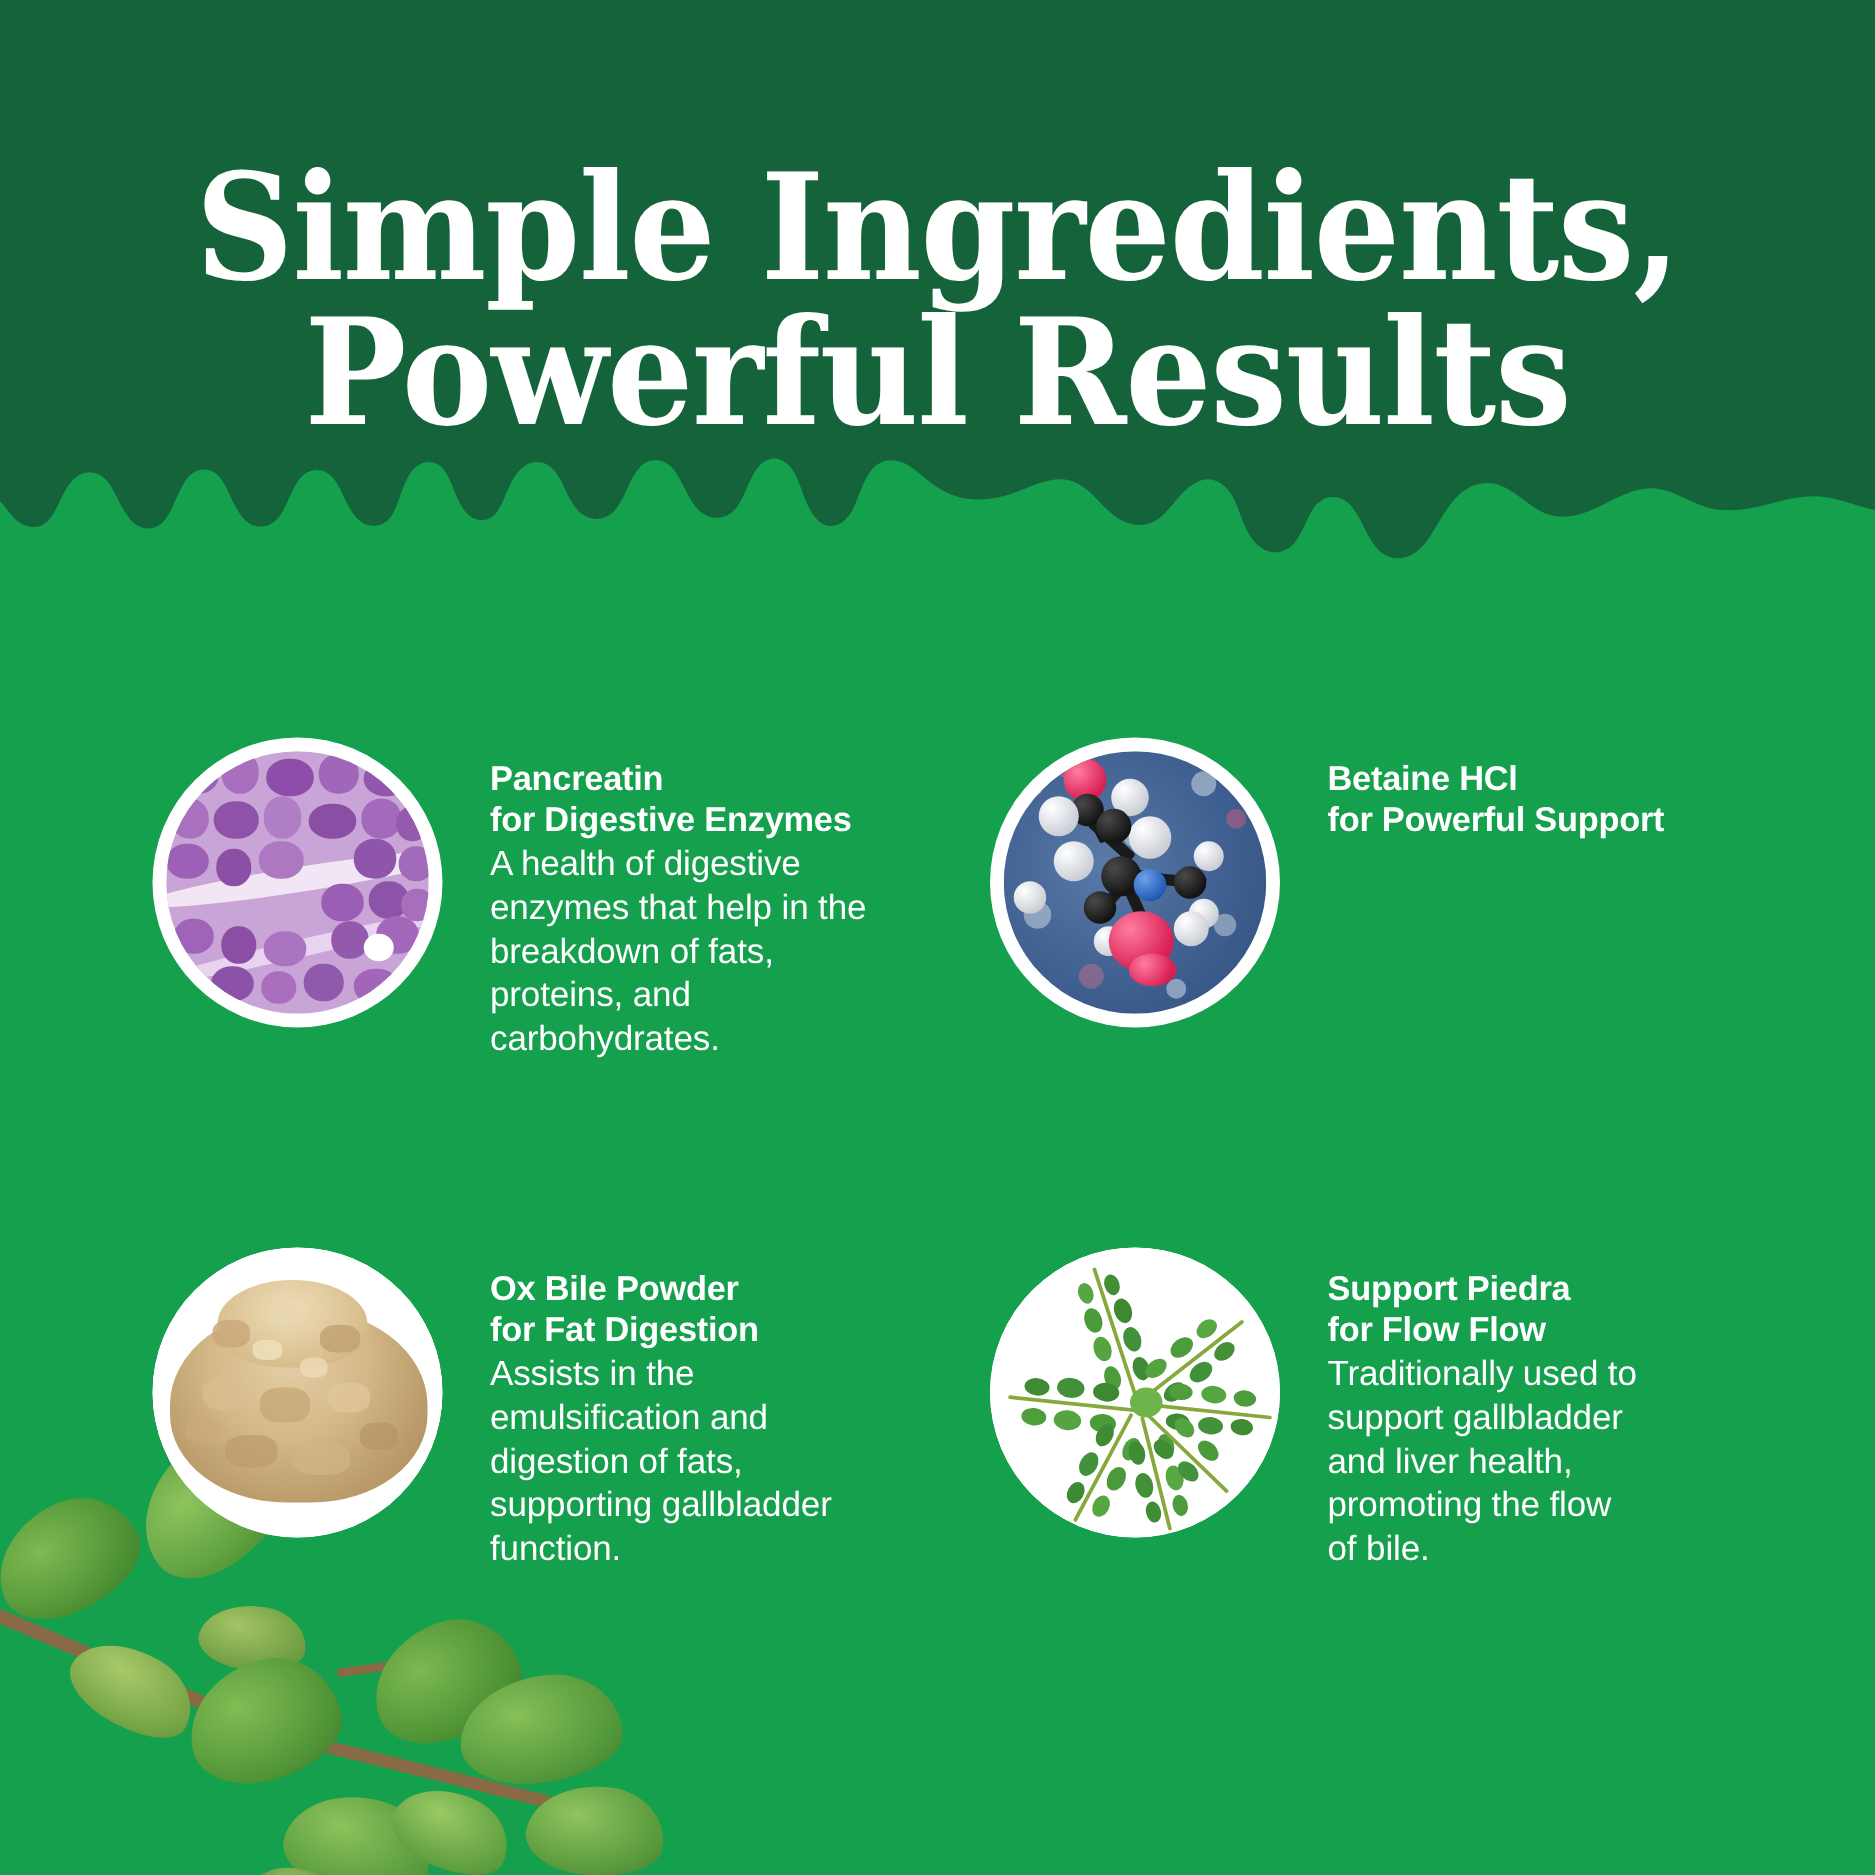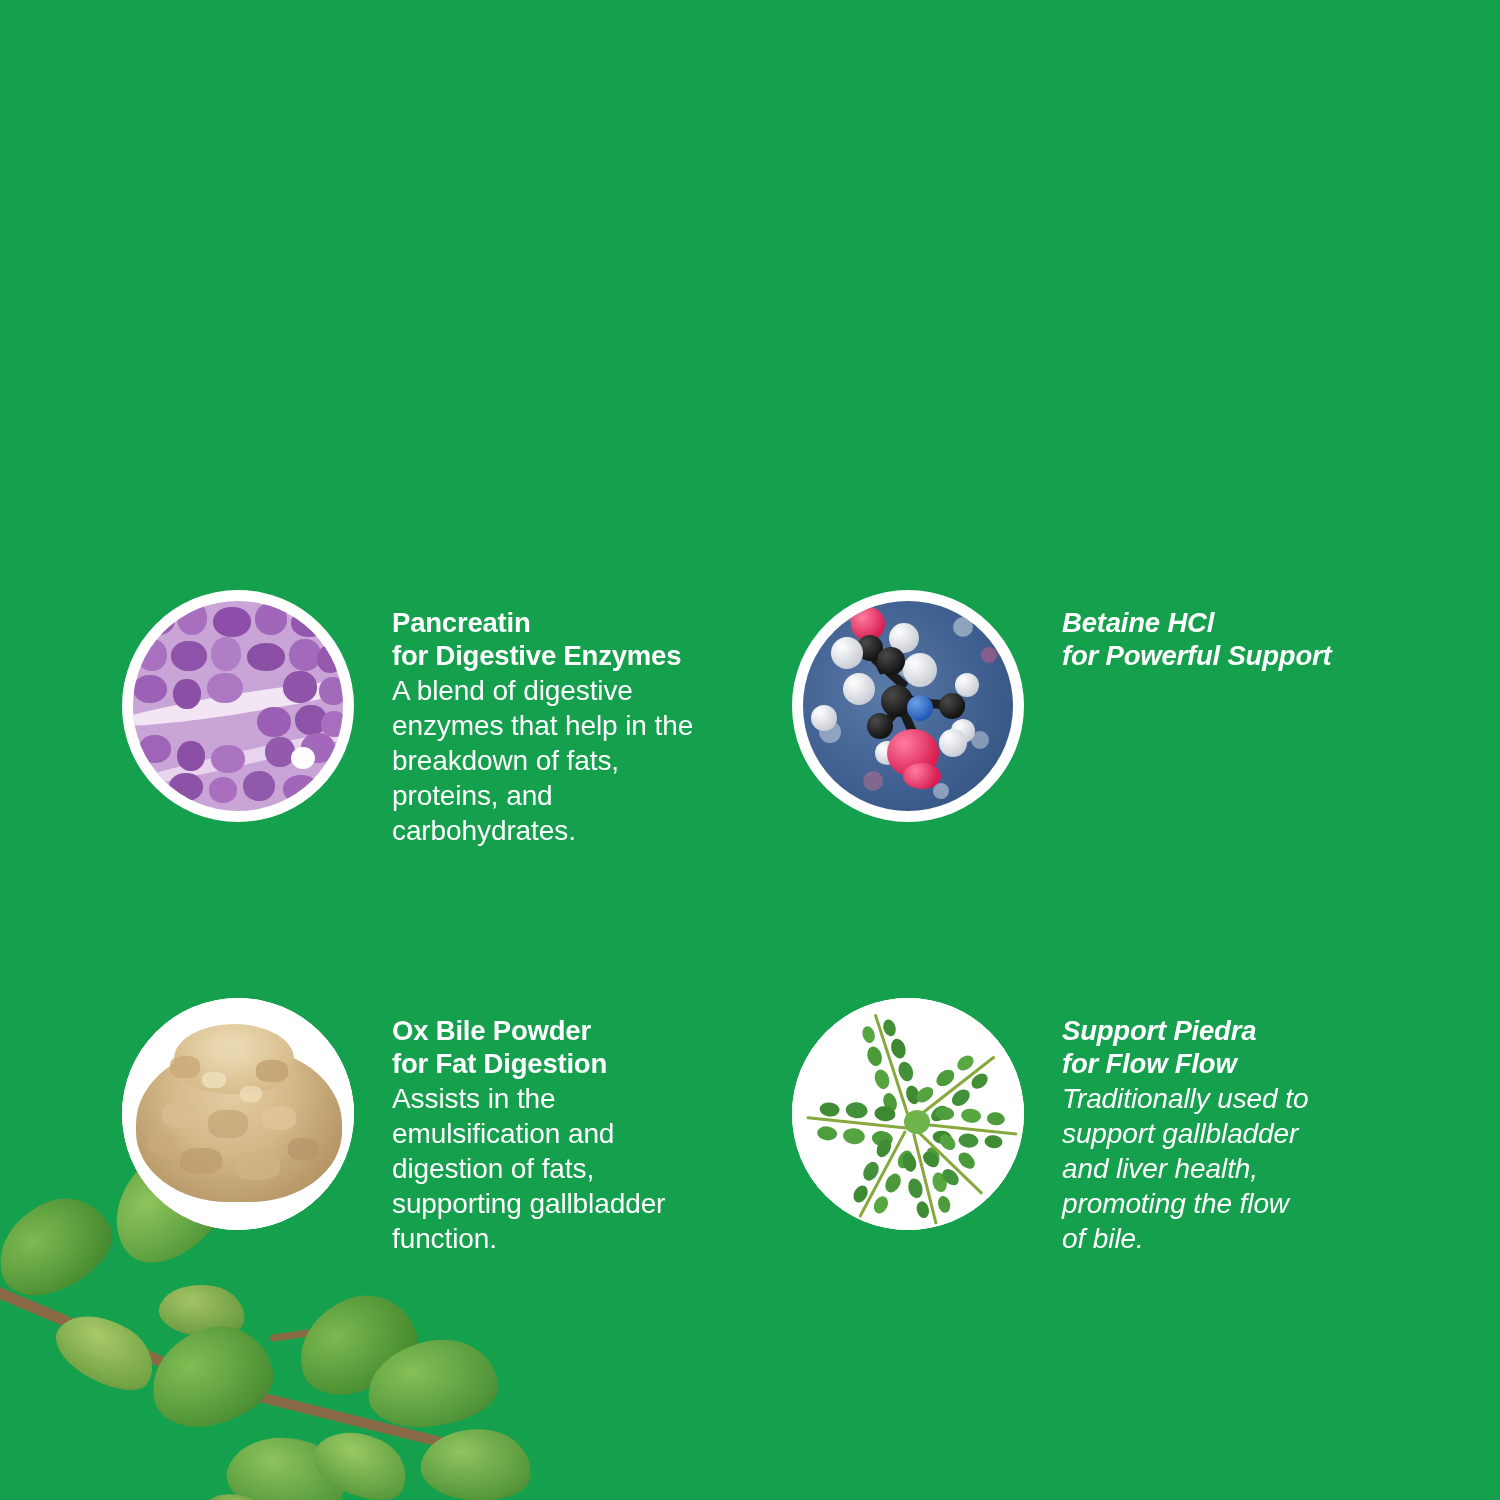--- a/index.html
+++ b/index.html
@@ -55,21 +55,21 @@
   }
   .thumb .inner{
     position:absolute;border-radius:50%;overflow:hidden;
   }
   
   .thumb.ringed .inner{left:11px;top:11px;width:210px;height:210px;}
   
   .thumb.plain .inner{left:0;top:0;width:232px;height:232px;background:#fff;}
 
   .txt{padding-left:38px;padding-top:16px;}
-  .cell.right .txt{padding-left:38px;font-style:italic;}
+  .cell.right .txt{padding-left:38px;}
 
   .ing-name,.ing-sub{
     color:#ffffff;font-weight:bold;font-size:27.5px;line-height:33px;
     letter-spacing:-0.2px;
   }
   .ing-desc{
     color:#ffffff;font-weight:normal;font-size:28px;line-height:35px;
     letter-spacing:-0.1px;margin-top:1px;white-space:pre-line;
   }
 
@@ -111,20 +111,82 @@
   .leafshape{
     width:100%;height:100%;
     border-radius:58% 42% 58% 42% / 62% 58% 42% 38%;
   }
 </style>
 </head>
 <body>
 
 <div id="stage">
 
+  <div class="header-band">
+    <svg width="1500" height="480" viewBox="0 0 1500 480">
+      <path fill="#15633A" d="M0,0 H1500 V408
+        C1488,406 1476,400 1462,398
+        C1444,395 1428,400 1412,404
+        C1396,408 1380,410 1366,406
+        C1352,402 1340,393 1326,391
+        C1310,389 1296,397 1282,404
+        C1268,411 1254,416 1240,412
+        C1226,408 1216,396 1204,390
+        C1190,383 1176,387 1166,397
+        C1154,409 1148,426 1138,437
+        C1128,448 1114,450 1104,441
+        C1094,432 1090,416 1082,406
+        C1073,395 1060,395 1052,405
+        C1045,414 1042,428 1034,436
+        C1025,445 1012,443 1004,434
+        C995,424 992,408 986,397
+        C979,385 968,380 957,386
+        C945,392 938,406 928,414
+        C917,423 903,421 892,413
+        C880,404 872,390 858,385
+        C843,380 828,388 812,394
+        C795,400 778,402 762,396
+        C748,391 738,380 728,373
+        C719,367 708,366 700,373
+        C691,381 688,396 682,408
+        C675,421 663,425 654,416
+        C645,407 642,391 636,379
+        C629,366 617,363 608,372
+        C600,380 597,395 590,405
+        C582,416 569,417 560,409
+        C551,401 547,387 540,377
+        C532,366 519,365 511,375
+        C503,384 500,399 492,408
+        C483,418 470,417 462,408
+        C454,399 451,386 444,377
+        C436,367 423,367 415,377
+        C407,386 404,400 398,409
+        C391,419 379,418 372,409
+        C365,400 362,386 356,377
+        C348,366 335,368 328,379
+        C321,390 319,404 313,413
+        C306,423 293,423 285,414
+        C277,405 274,392 267,383
+        C259,373 246,374 239,384
+        C232,394 229,407 222,415
+        C214,424 201,423 194,414
+        C186,404 183,391 176,382
+        C168,372 155,374 148,385
+        C141,396 138,409 131,417
+        C123,426 110,424 103,414
+        C95,404 92,391 84,383
+        C75,374 62,377 55,388
+        C48,398 45,410 38,417
+        C30,425 18,422 10,413
+        C6,408 3,404 0,401 Z"></path>
+    </svg>
+
+    <div class="hero-title">Simple Ingredients,
+Powerful Results</div>
+  </div>
 
   <div class="branch">
     <div class="twig" style="left:0px;top:40px;width:300px;height:11px;transform:rotate(23deg);"></div>
     <div class="twig" style="left:262px;top:150px;width:240px;height:10px;transform:rotate(14deg);"></div>
     <div class="twig" style="left:300px;top:100px;width:120px;height:7px;transform:rotate(-8deg);"></div>
 
     <div class="leaf" style="left:30px;top:-8px;width:118px;height:86px;transform:rotate(-24deg);">
       <div class="leafshape" style="background:radial-gradient(ellipse at 35% 35%,#7fba52,#4b8f33 70%,#3b6f28);"></div>
     </div>
     <div class="leaf" style="left:150px;top:-40px;width:132px;height:96px;transform:rotate(-38deg);">
@@ -202,21 +264,21 @@
               <div class="blob" style="left:110px;top:170px;width:32px;height:30px;background:#9059ab;"></div>
               <div class="blob" style="left:150px;top:174px;width:36px;height:28px;background:#a166b9;"></div>
               <div class="blob" style="left:188px;top:168px;width:24px;height:26px;background:#8e54a9;"></div>
               <div class="blob" style="left:158px;top:146px;width:24px;height:22px;background:#ffffff;border-radius:50%;"></div>
             </div>
           </div>
         </div>
         <div class="txt">
           <div class="ing-name">Pancreatin</div>
           <div class="ing-sub">for Digestive Enzymes</div>
-          <div class="ing-desc">A blend of digestive
+          <div class="ing-desc">A health of digestive
 enzymes that help in the
 breakdown of fats,
 proteins, and
 carbohydrates.</div>
         </div>
       </div>
 
       <div class="cell right">
         <div class="thumb ringed">
           <div class="inner">

